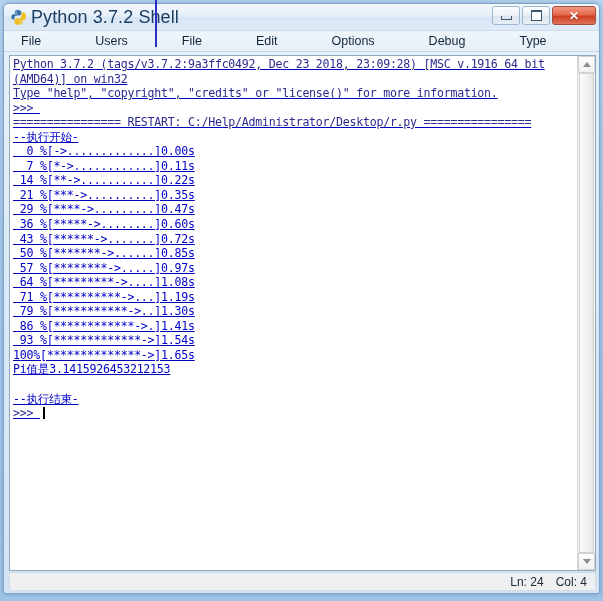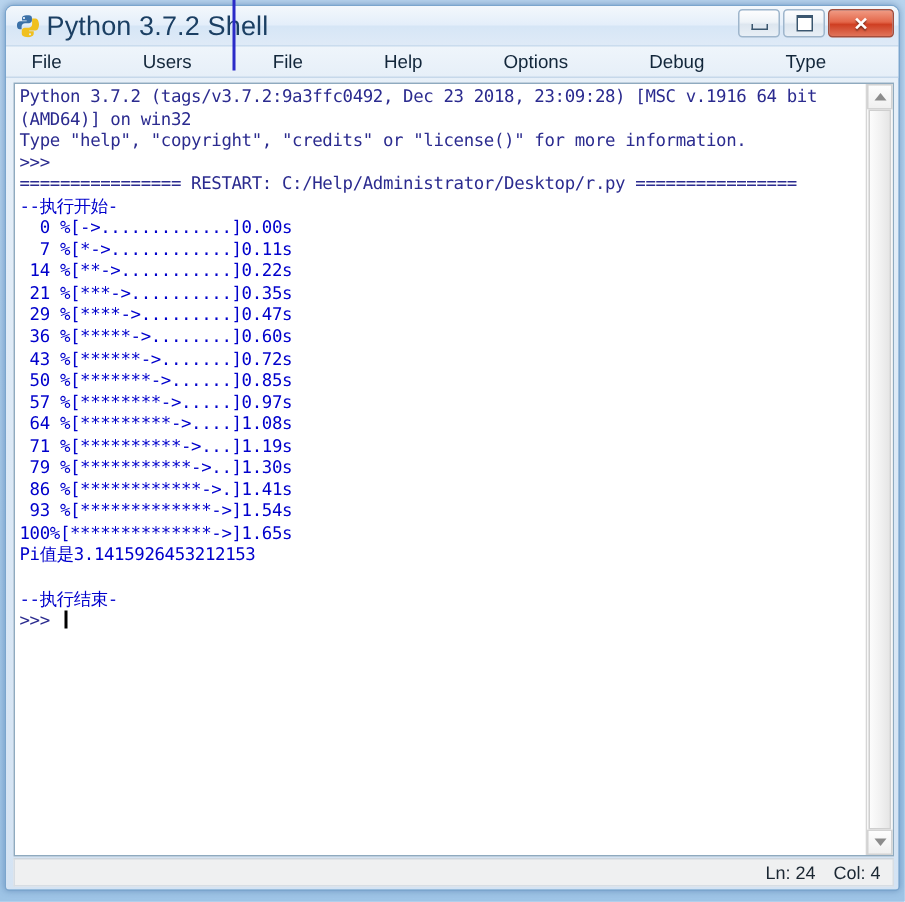--- a/index.html
+++ b/index.html
@@ -132,20 +132,21 @@
     position: relative;
   }
   pre.console {
     margin: 0;
     font-family: "DejaVu Sans Mono", monospace;
     font-size: 11.6px;
     line-height: 14.55px;
     letter-spacing: -0.25px;
     white-space: pre;
     color: #0000bb;
+    text-decoration: underline;
   }
   .c-banner  { color: #2b2b8f; }
   .c-prompt  { color: #2b2b8f; }
   .c-restart { color: #2b2b8f; }
   .c-out     { color: #0000cc; }
   .cursor {
     display: inline-block;
     width: 2px;
     height: 12px;
     background: #000;
@@ -257,21 +258,21 @@
         <div class="winbtn close">
           <span class="gl-close">✕</span>
         </div>
       </div>
     </div>
 
     <div id="menubar">
       <div class="menu-item">File</div>
       <div class="menu-item">Users</div>
       <div class="menu-item">File</div>
-      <div class="menu-item">Help</div>
+      <div class="menu-item">Edit</div>
       <div class="menu-item">Options</div>
       <div class="menu-item">Debug</div>
       <div class="menu-item">Type</div>
     </div>
 
     <div id="textwrap">
       <div id="textarea">
         <pre class="console"><span class="c-banner">Python 3.7.2 (tags/v3.7.2:9a3ffc0492, Dec 23 2018, 23:09:28) [MSC v.1916 64 bit
 (AMD64)] on win32
 Type "help", "copyright", "credits" or "license()" for more information.

